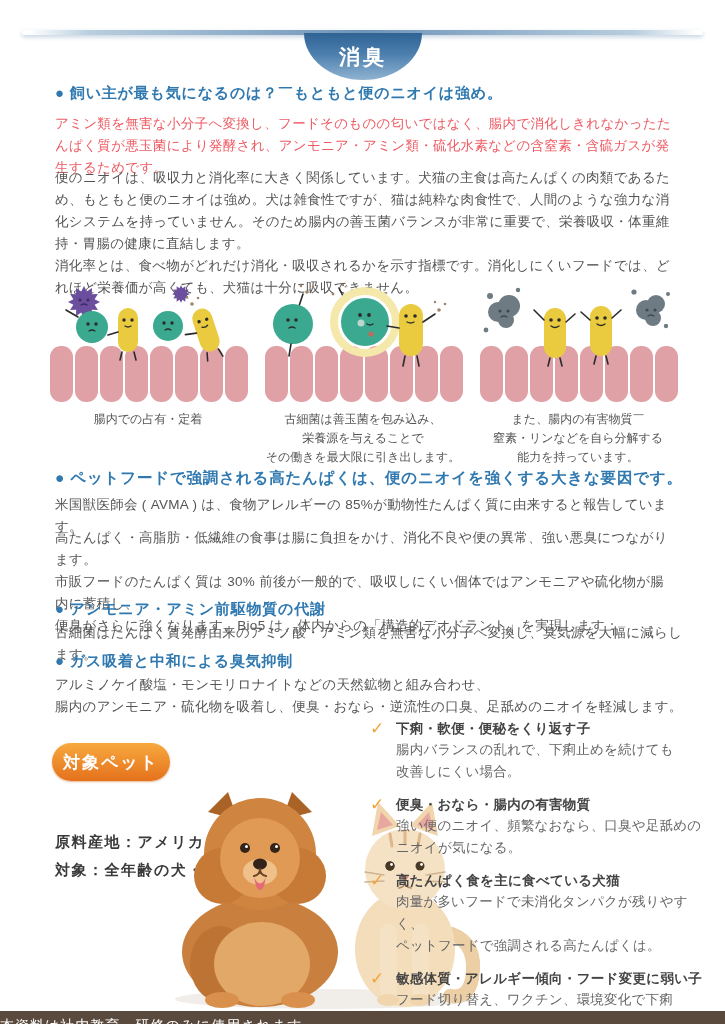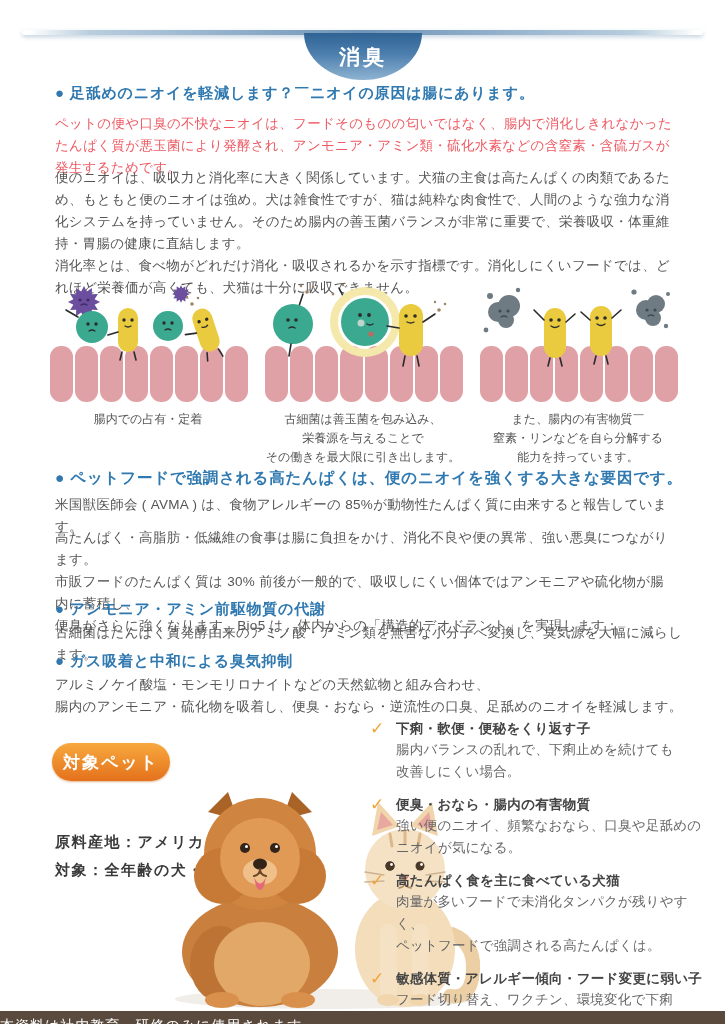--- a/index.html
+++ b/index.html
@@ -59,22 +59,22 @@
 </head>
 <body>
 
 <div class="page">
 
   <div class="topline"></div>
   <div class="ribbon">
     <span>消臭</span>
   </div>
 
-  <div class="abs h-blue" style="left:55px;top:68px;">● 足舐めのニオイを軽減します？￣ニオイの原因は腸にあります。</div>
-  <div class="abs red-text pre" style="left:55px;top:97px;width:618px;">ペットの便や口臭の不快なニオイは、フードそのものの匂いではなく、腸内で消化しきれなかったたんぱく質が悪玉菌により発酵され、アンモニア・アミン類・硫化水素などの含窒素・含硫ガスが発生するためです。</div>
+  <div class="abs h-blue" style="left:55px;top:68px;">● 飼い主が最も気になるのは？￣もともと便のニオイは強め。</div>
+  <div class="abs red-text pre" style="left:55px;top:97px;width:618px;">アミン類を無害な小分子へ変換し、フードそのものの匂いではなく、腸内で消化しきれなかったたんぱく質が悪玉菌により発酵され、アンモニア・アミン類・硫化水素などの含窒素・含硫ガスが発生するためです。</div>
   <div class="abs body-text pre" style="left:55px;top:151px;width:622px;">便のニオイは、吸収力と消化率に大きく関係しています。犬猫の主食は高たんぱくの肉類であるため、もともと便のニオイは強め。犬は雑食性ですが、猫は純粋な肉食性で、人間のような強力な消化システムを持っていません。そのため腸内の善玉菌バランスが非常に重要で、栄養吸収・体重維持・胃腸の健康に直結します。
 消化率とは、食べ物がどれだけ消化・吸収されるかを示す指標です。消化しにくいフードでは、どれほど栄養価が高くても、犬猫は十分に吸収できません。</div>
 
   <div class="figs">
 
     <div class="fig">
       <svg width="200" height="120" viewBox="0 0 200 120">
 
         <g fill="#dfa1a6">
           <rect x="2" y="64" width="23" height="56" rx="11"></rect>

